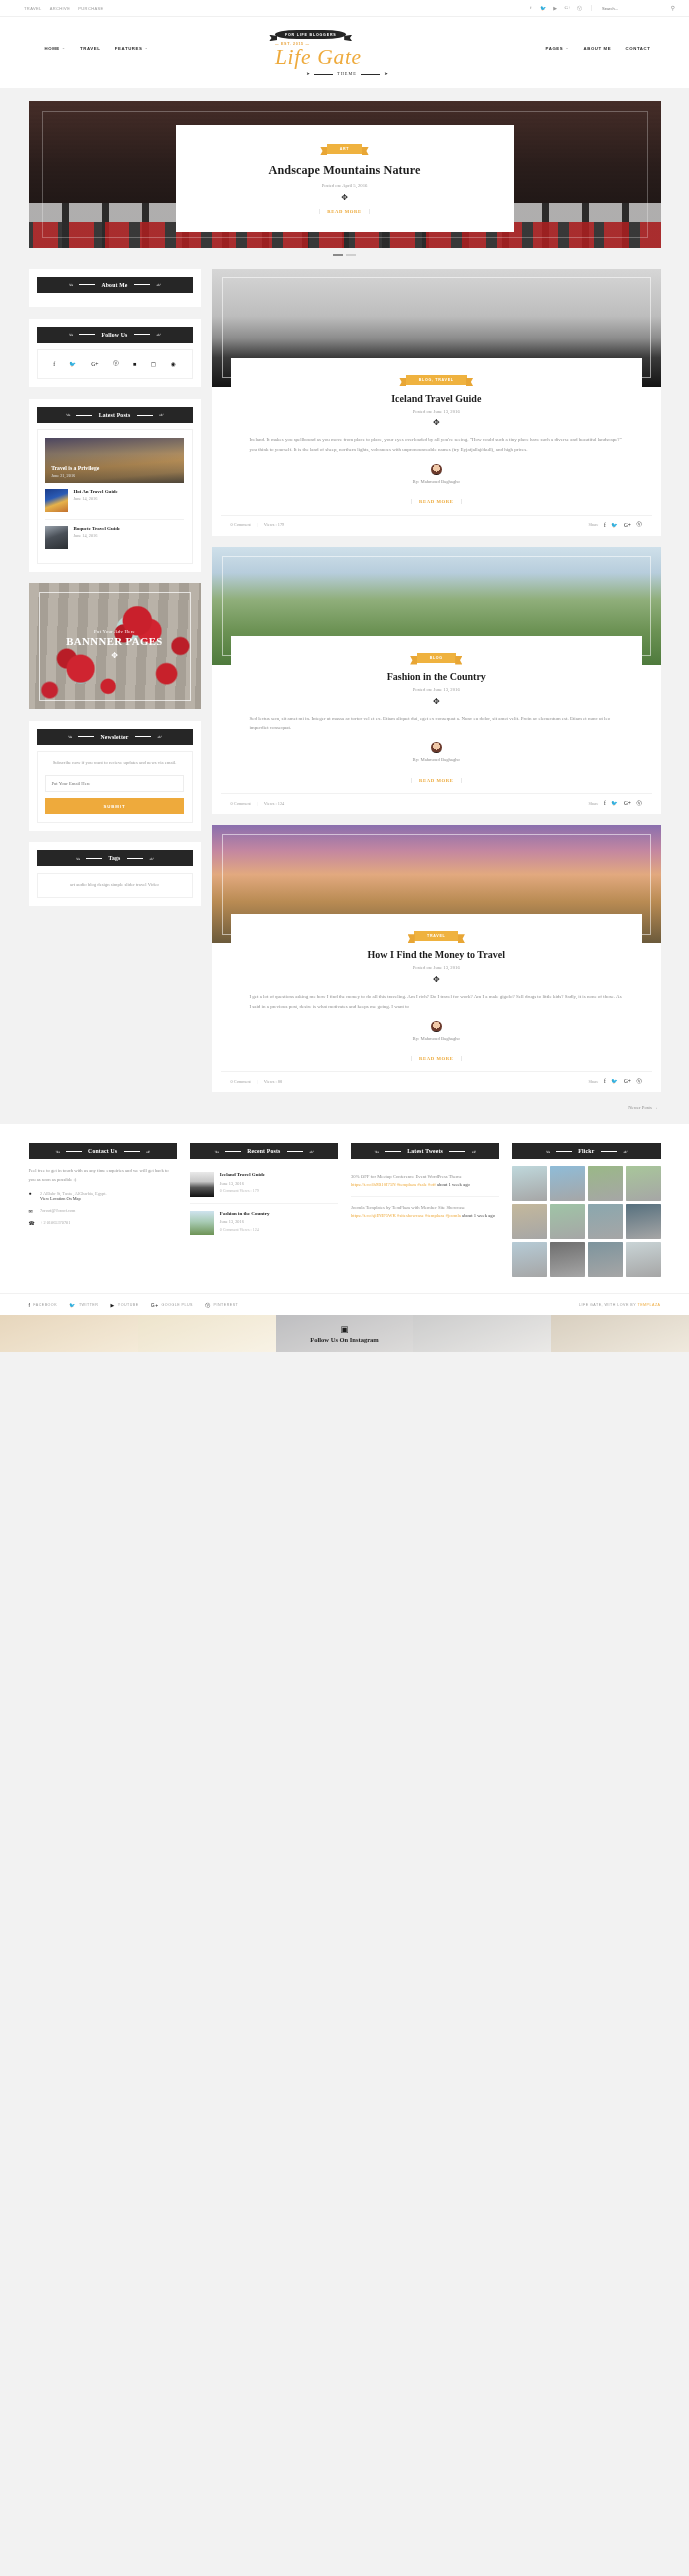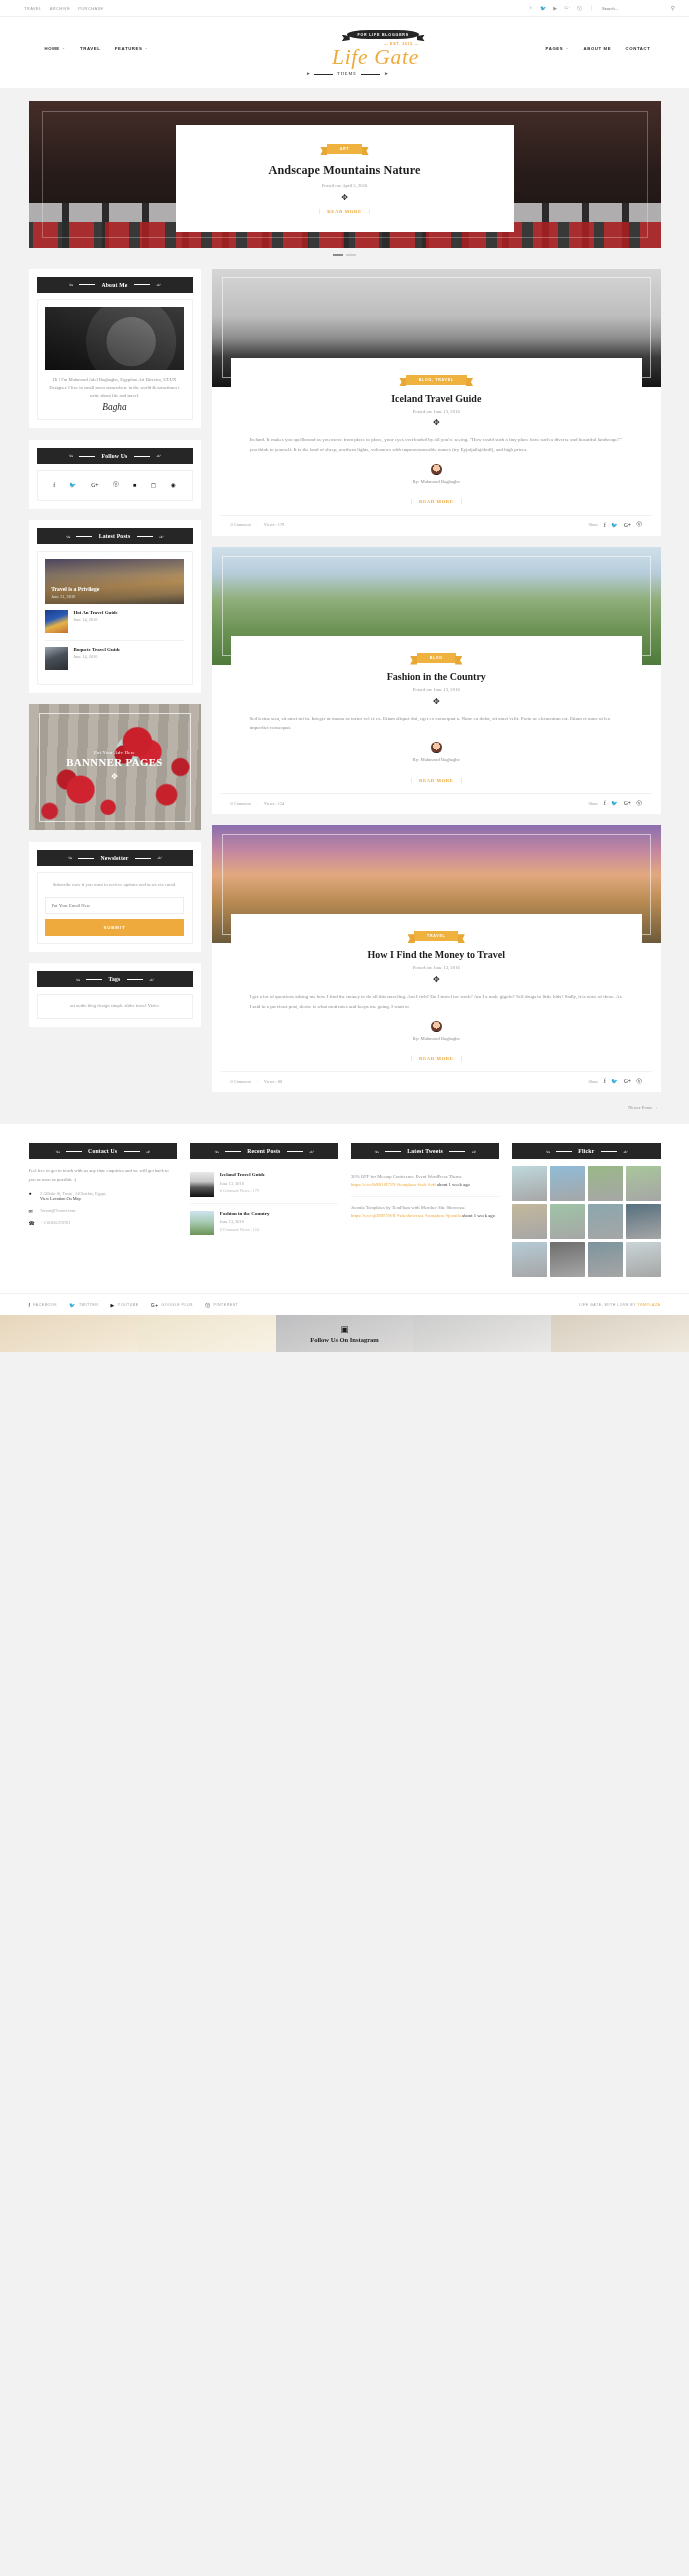--- a/index.html
+++ b/index.html
@@ -36,21 +36,21 @@
   .mainnav { display:flex; gap:14.4px; padding-top:18.7px; }
   .mainnav .item {
     font-family:"Liberation Sans", sans-serif;
     font-size:4.3px; font-weight:bold; letter-spacing:0.6px; color:#2b2b2b;
     display:flex; align-items:center; gap:2.2px; cursor:pointer;
   }
   .mainnav .caret { font-size:3.6px; color:#9a9a9a; }
   .nav-left { margin-left:16px; }
   .nav-right { margin-right:10px; }
 
-  .logoblock { width:144px; text-align:right; margin-top:-1.4px; }
+  .logoblock { width:144px; text-align:left; margin-top:-1.4px; }
   .ribbon {
     position:relative; display:inline-block; background:#262626; color:#fff;
     font-family:"Liberation Sans", sans-serif; font-weight:bold;
     font-size:3.6px; letter-spacing:0.8px; padding:2.2px 10px; border-radius:40%/70%;
   }
   .ribbon:before, .ribbon:after {
     content:""; position:absolute; top:4.3px; width:8px; height:6.5px; background:#262626;
   }
   .ribbon:before { left:-5.7px; clip-path: polygon(0 0,100% 18%,100% 82%,0 100%,28% 50%); }
   .ribbon:after  { right:-5.7px; clip-path: polygon(100% 0,0 18%,0 82%,100% 100%,72% 50%); }
@@ -389,25 +389,20 @@
 
   <div class="sidebar">
 
     <div class="widget">
       <div class="wtitle">
         <span class="ar">⤷⤷</span>
           <span class="dash"></span>
         <span class="t">About Me</span>
         <span class="dash"></span>
           <span class="ar">⤶⤶</span>
-      </div>
-      <div class="wbody">
-        <div class="avatar-img"></div>
-        <div class="bio">Hi ! I'm Mahmoud Adel Baghagho, Egyptian Art Director, UI/UX Designer. I live in small town somewhere in the world &amp; sometimes i write about life and travel.</div>
-        <div class="signature">Bagha</div>
       </div>
     </div>
 
     <div class="widget">
       <div class="wtitle">
         <span class="ar">⤷⤷</span>
           <span class="dash"></span>
         <span class="t">Follow Us</span>
         <span class="dash"></span>
           <span class="ar">⤶⤶</span>

